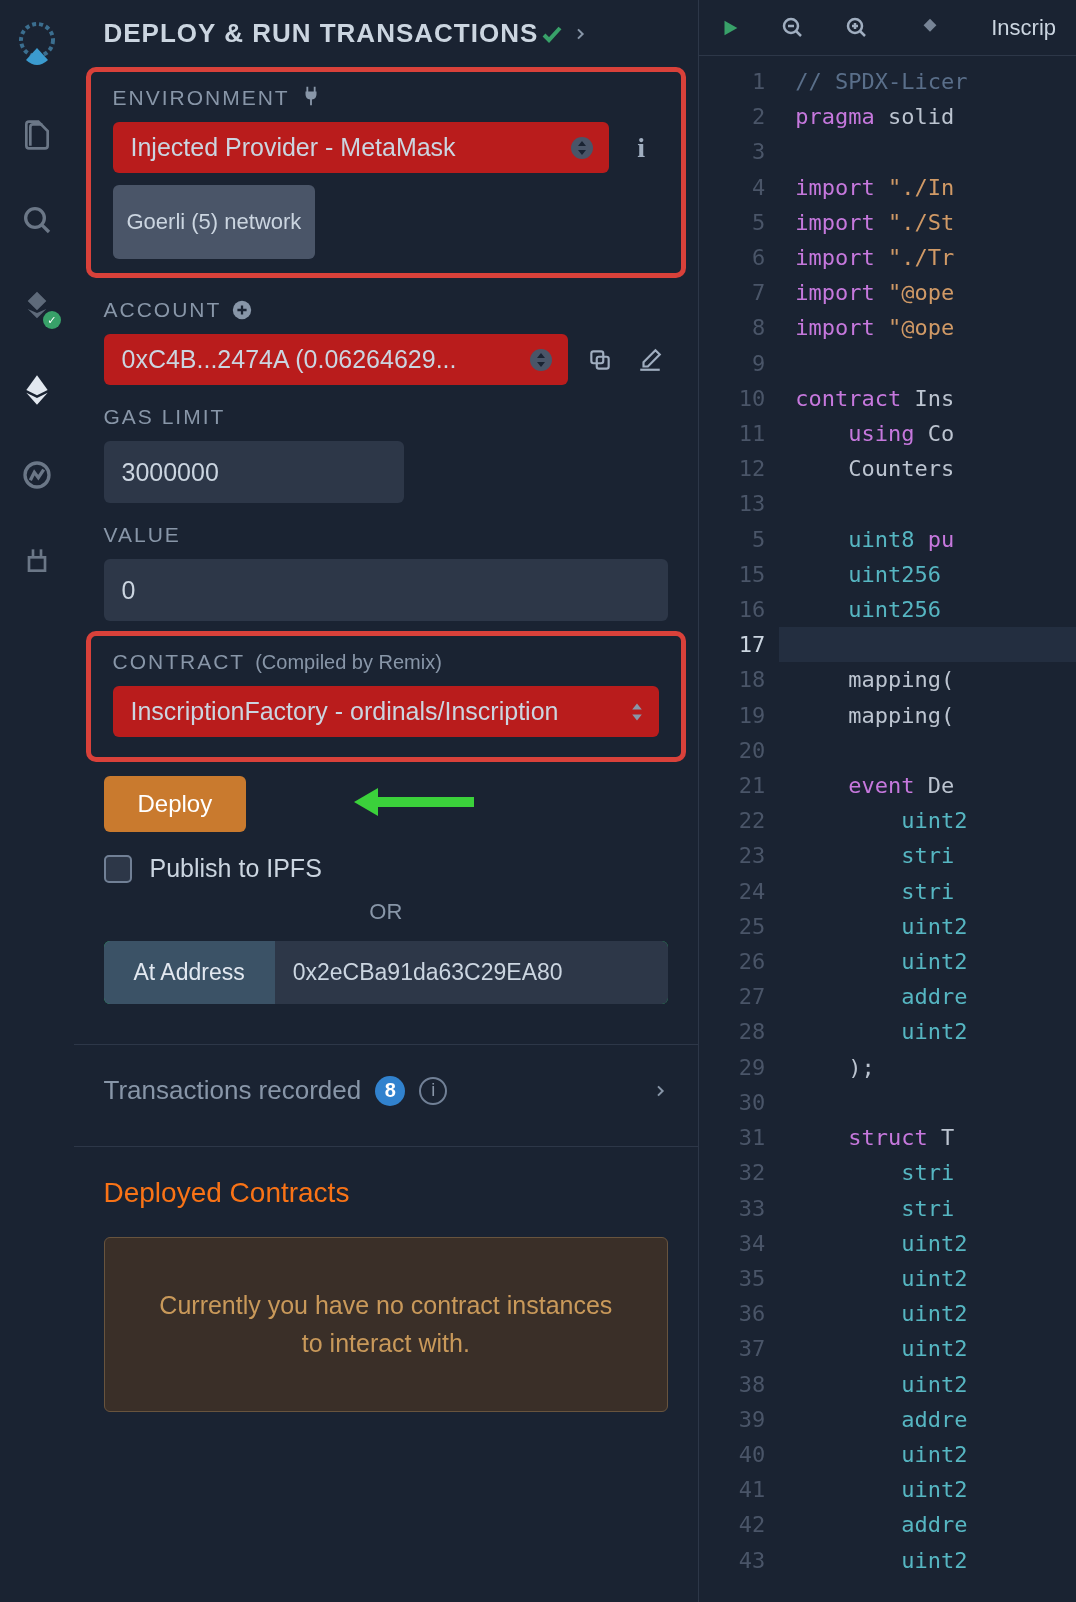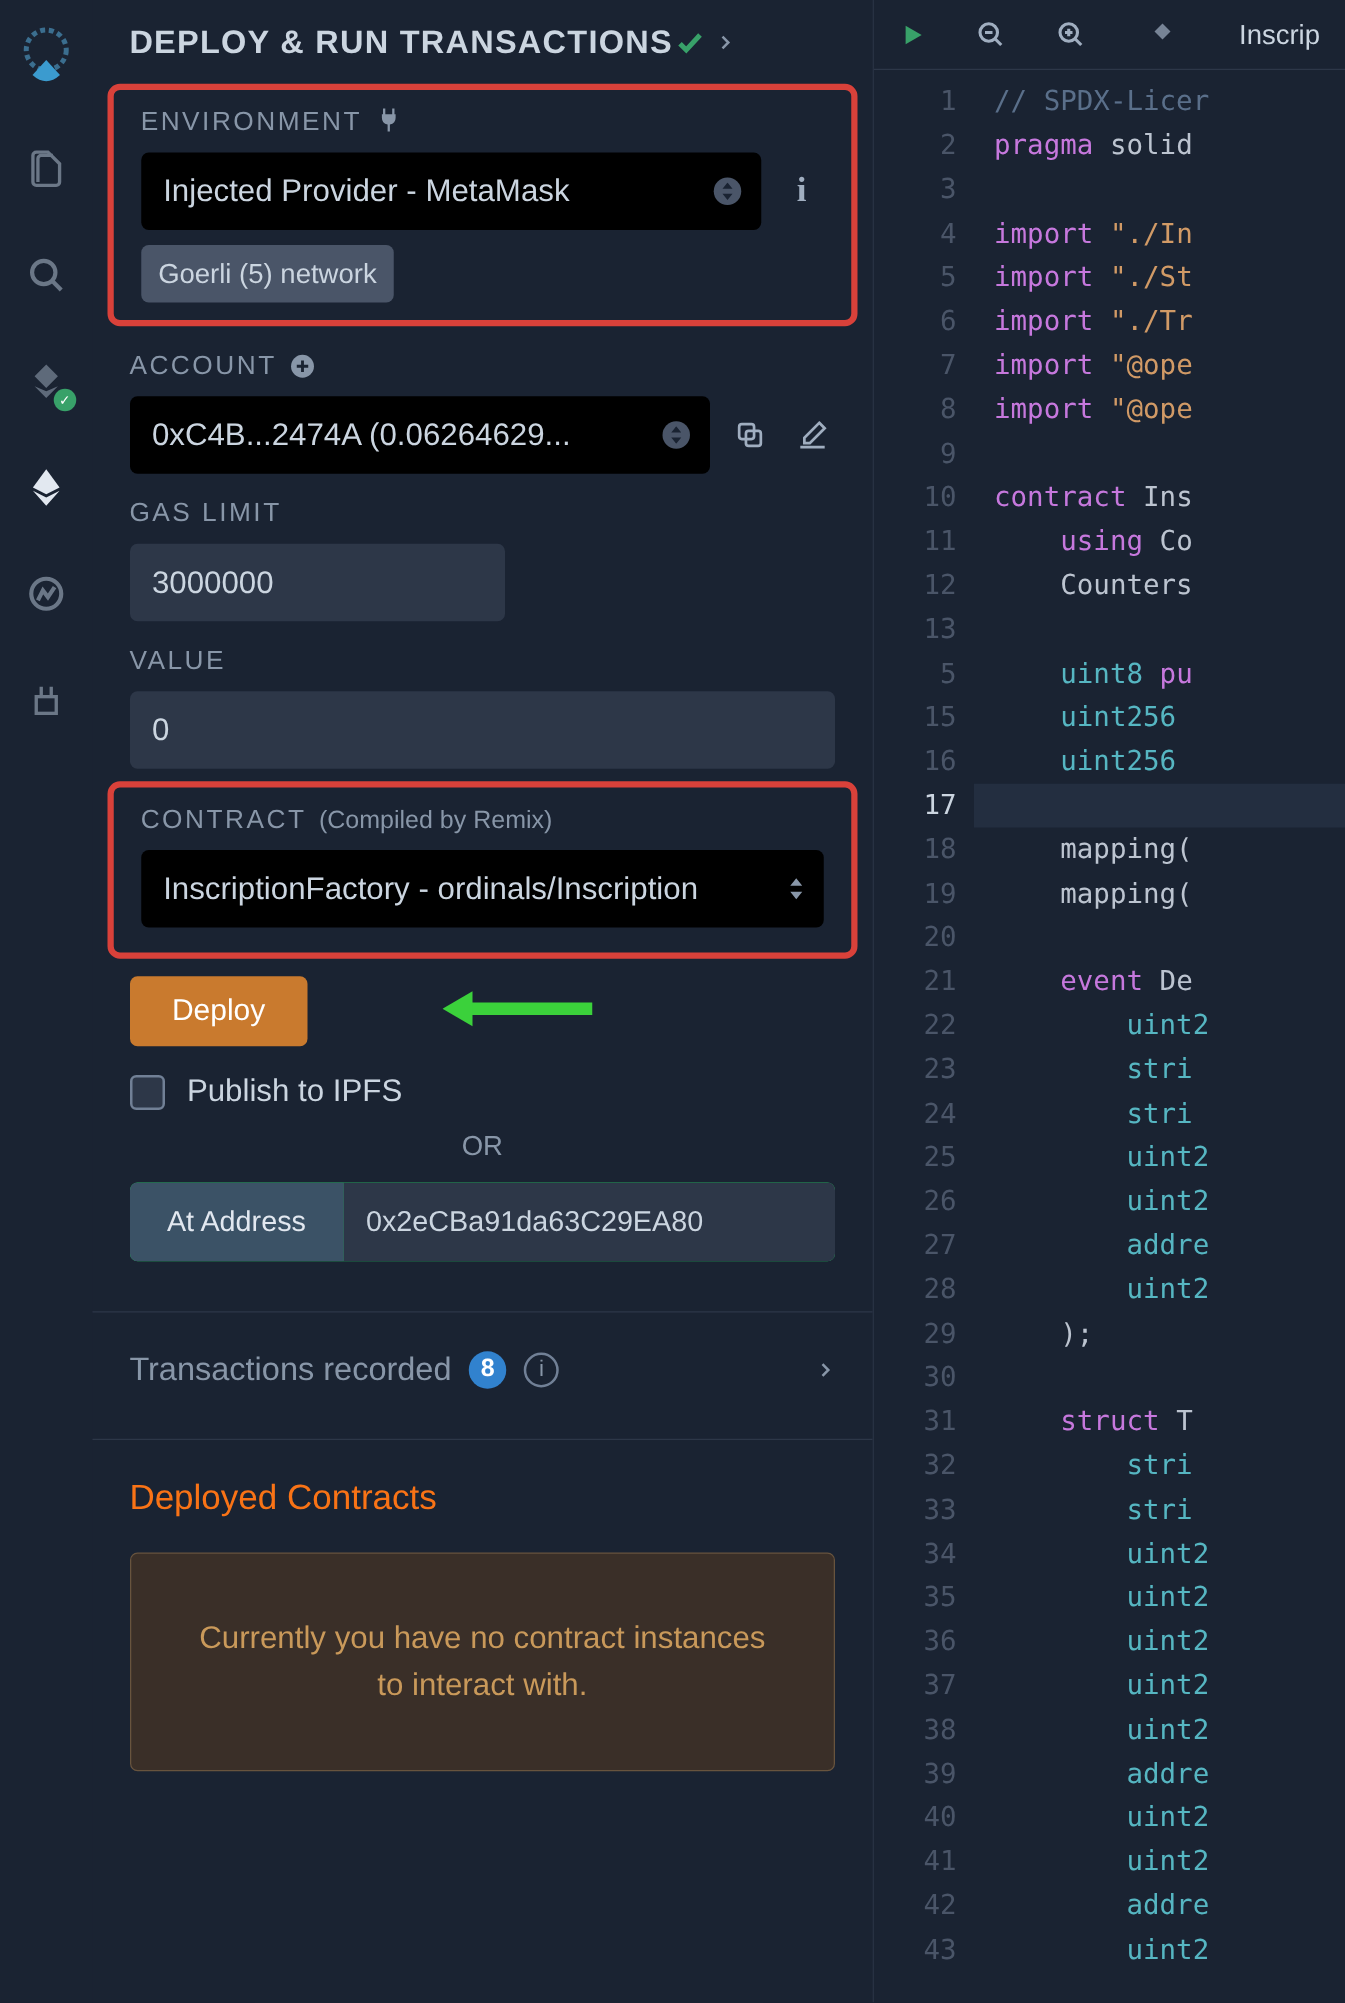--- a/index.html
+++ b/index.html
@@ -53,32 +53,32 @@
   }
   .check-green { color: #38a169; }
   .chev { color: #8896a8; margin-left: 6px; }
   .label {
     font-size: 21px; letter-spacing: 2px; color: #8896a8; font-weight: 500;
     display: flex; align-items: center; gap: 10px;
   }
   .label-sub { font-size: 20px; color: #8896a8; letter-spacing: 0; font-weight: 400; }
   .section { padding: 10px 30px; }
   .select-box {
-    background: #000000; border-radius: 6px; height: 62px;
+    background: #b91c1c; border-radius: 6px; height: 51px;
     display: flex; align-items: center; padding: 0 18px; color: #cbd5e0;
     font-size: 25px; position: relative;
   }
   .select-arrows {
     position: absolute; right: 16px; top: 50%; transform: translateY(-50%);
     width: 22px; height: 22px; border-radius: 50%; background: #4a5568;
     display: flex; align-items: center; justify-content: center; color: #1a2332;
   }
   .chip {
     display: inline-block; background: #4a5568; color: #cbd5e0;
-    padding: 10px 14px; border-radius: 6px; font-size: 22px; margin-top: 12px;
+    padding: 24px 14px; border-radius: 6px; font-size: 22px; margin-top: 12px;
   }
   .row { display: flex; align-items: center; gap: 14px; }
   .account-select { flex: 1; }
   .icon-btn {
     width: 36px; height: 36px; display: flex; align-items: center; justify-content: center;
     color: #a0aec0; cursor: pointer;
   }
   .input-box {
     background: #2d3748; border-radius: 6px; height: 62px;
     padding: 0 18px; color: #cbd5e0; font-size: 25px; border: none; outline: none;

